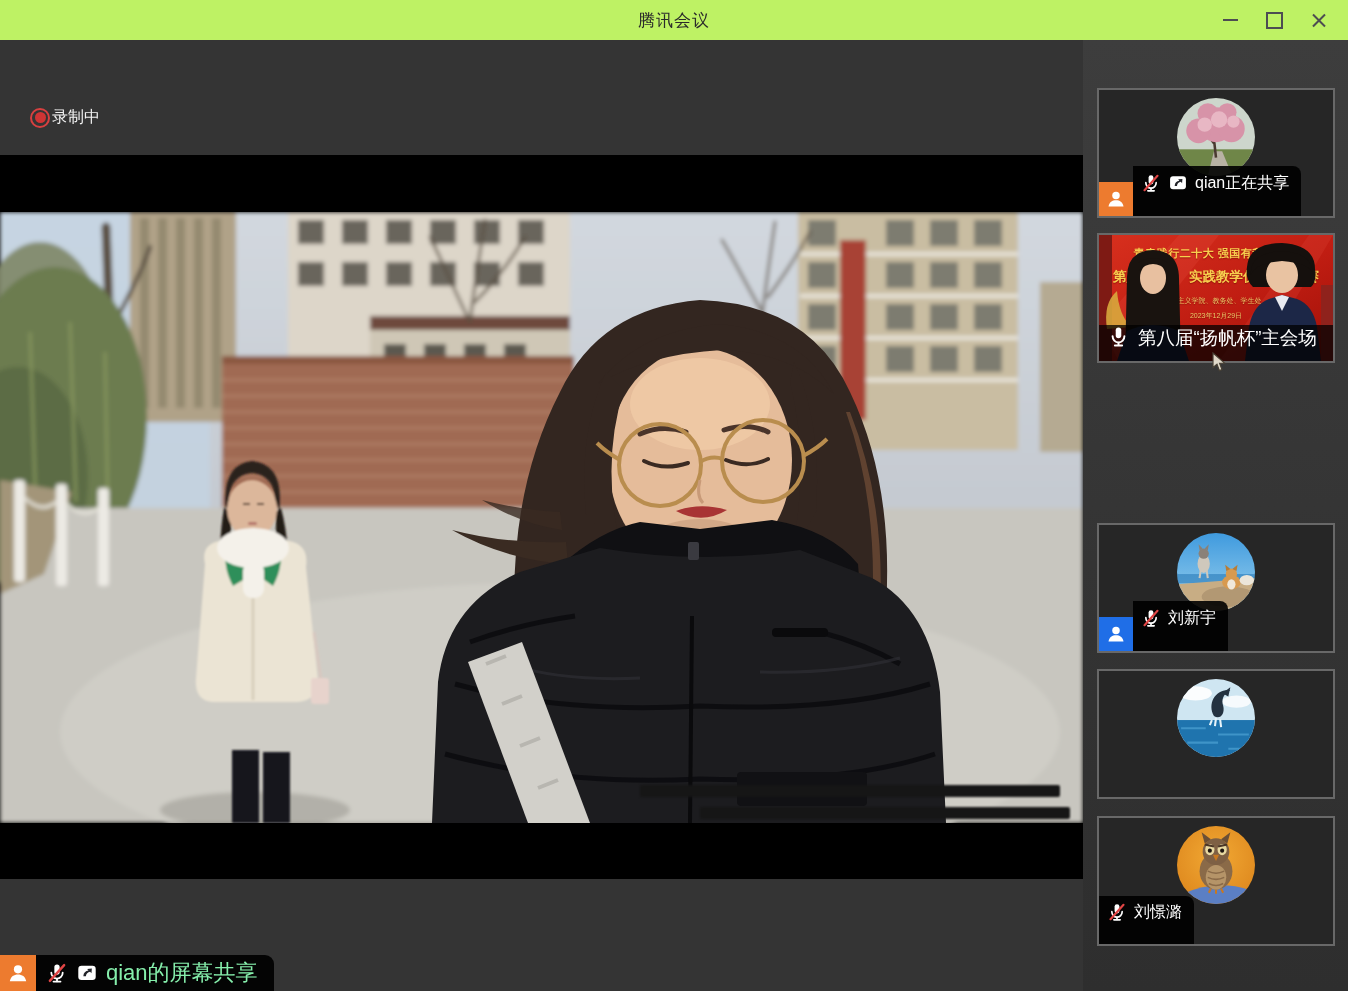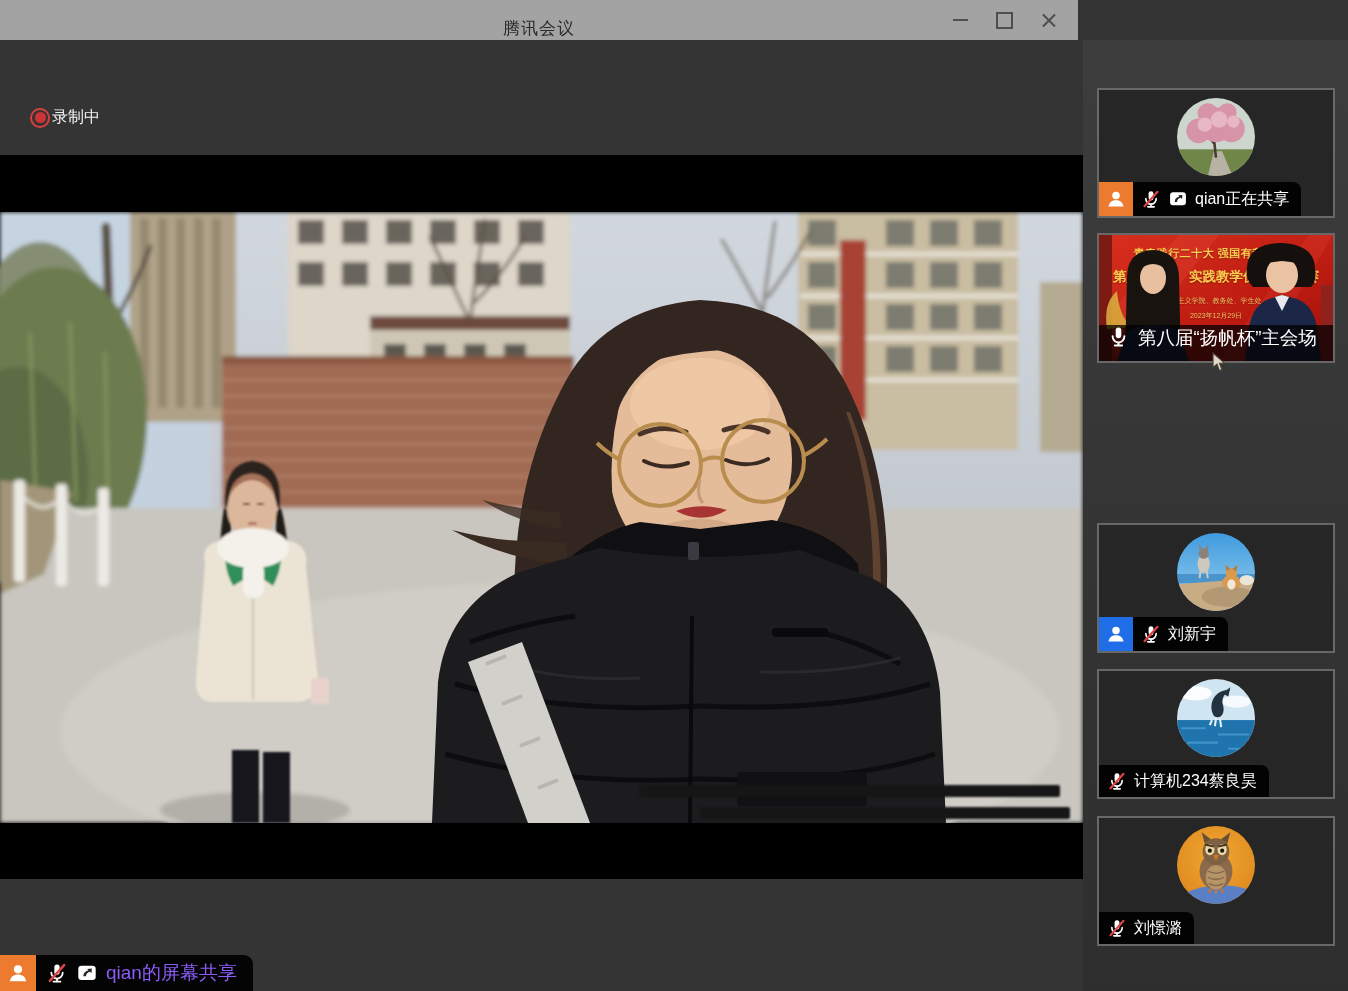--- a/index.html
+++ b/index.html
@@ -1,21 +1,21 @@
 <!DOCTYPE html>
 <html><head>
 <meta charset="utf-8">
 <style>
   html,body{margin:0;padding:0;width:1348px;height:991px;overflow:hidden;
     font-family:"Liberation Sans","DejaVu Sans",sans-serif;background:#343434;}
   .app{position:relative;width:1348px;height:991px;}
 
   
-  .titlebar{position:absolute;top:0;left:0;width:1078px;height:40px;background:#a3a3a3;
-    border-bottom:1px solid #d9d9d9;display:flex;align-items:flex-end;justify-content:center;}
+  .titlebar{position:absolute;top:0;left:0;width:1348px;height:40px;background:#bef264;
+    border-bottom:1px solid #d9d9d9;display:flex;align-items:center;justify-content:center;}
   .titlebar .title{font-size:17px;color:#2b2b2b;letter-spacing:1px;}
   .win-controls{position:absolute;right:8px;top:0;height:40px;display:flex;align-items:center;}
   .wc{width:44px;height:40px;background:none;border:none;display:flex;align-items:center;
     justify-content:center;cursor:pointer;padding:0;}
   .wc-min{width:15px;height:0;border-top:2px solid #4d4d52;}
   .wc-max{width:13px;height:13px;border:2px solid #4d4d52;}
   .wc-x{position:relative;width:15px;height:15px;}
   .wc-x::before,.wc-x::after{content:"";position:absolute;left:7px;top:-1px;width:2px;height:17px;background:#4d4d52;}
   .wc-x::before{transform:rotate(45deg);}.wc-x::after{transform:rotate(-45deg);}
 
@@ -38,32 +38,32 @@
   .sub-ghost{position:absolute;left:640px;width:420px;height:12px;background:#161616;border-radius:2px;filter:blur(1px);}
 
   
   .share-banner{position:absolute;left:0;bottom:0;display:flex;align-items:flex-end;z-index:6;}
   .badge{width:36px;height:36px;flex:none;display:flex;align-items:center;justify-content:center;}
   .badge.orange{background:#ED7B2F;}
   .badge svg{width:24px;height:24px;}
   .pill{height:36px;background:rgba(0,0,0,.92);display:flex;align-items:center;gap:8px;
     padding:0 16px 0 10px;border-top-right-radius:9px;}
   .pill .icon{width:22px;height:22px;flex:none;}
-  .pill .lbl{color:#8b5cf6;font-size:19px;white-space:nowrap;}
+  .pill .lbl{color:#86efac;font-size:22px;white-space:nowrap;}
 
   
   .tile{position:absolute;left:14px;width:238px;height:130px;background:#262626;
     border:2px solid #686868;box-sizing:border-box;overflow:hidden;}
   .avatar{position:absolute;top:8px;left:50%;transform:translateX(-50%);width:78px;height:78px;
     border-radius:50%;overflow:hidden;}
   .avatar svg{display:block;}
   .nameplate{position:absolute;left:0;bottom:0;display:flex;align-items:flex-end;max-width:100%;}
   .np-badge{width:34px;height:34px;flex:none;display:flex;align-items:center;justify-content:center;}
   .np-pill{height:32px;background:rgba(0,0,0,.9);display:flex;align-items:center;gap:7px;
-    padding:0 12px 0 8px;border-top-right-radius:8px;min-width:0;}
+    padding:0 12px 16px 8px;border-top-right-radius:8px;min-width:0;}
   .np-badge + .np-pill{height:34px;border-top-right-radius:8px;}
   .np-pill .icon{width:20px;height:20px;flex:none;}
   .np-pill .pname{color:#fff;font-size:16px;white-space:nowrap;overflow:hidden;}
   .np-badge svg{width:22px;height:22px;}
 
   
   .tile .vid-bg,.tile .vid-people{position:absolute;top:0;left:0;}
   .banner-text{position:absolute;left:0;width:100%;text-align:center;color:#f7cf4e;
     font-weight:bold;pointer-events:none;text-shadow:0 1px 1px rgba(120,10,5,.6);}
   .bt1{top:11px;font-size:11px;letter-spacing:.5px;}
@@ -488,28 +488,20 @@
             </g>
             <path d="M36,36 C29,24 38,9 52,11 C45,15 43,20 45,26 C47,34 42,40 36,36 Z" fill="#243240"></path>
             <polygon points="44,14 52,8 50,17" fill="#243240"></polygon>
             <g stroke="#e8f4fa" stroke-width="2">
               <line x1="38" y1="38" x2="37" y2="46"></line>
                 <line x1="42" y1="39" x2="43" y2="47"></line>
                 <line x1="34" y1="40" x2="32" y2="45"></line>
             </g>
           </svg>
         </div>
-        <div class="nameplate">
-          <span class="np-pill">
-            <svg class="icon">
-                <use href="#sym-mic-muted"></use>
-              </svg>
-            <span class="pname">计算机234蔡良昊</span>
-          </span>
-        </div>
       </div>
 
       <div class="tile" style="top:776px">
         <div class="avatar">
           <svg width="78" height="78" viewBox="0 0 76 76">
             <defs>
                 <radialGradient id="owlbg" cx=".5" cy=".4" r=".8">
               <stop offset="0" stop-color="#f2a934"></stop>
                   <stop offset="1" stop-color="#d87f18"></stop>
             </radialGradient>

